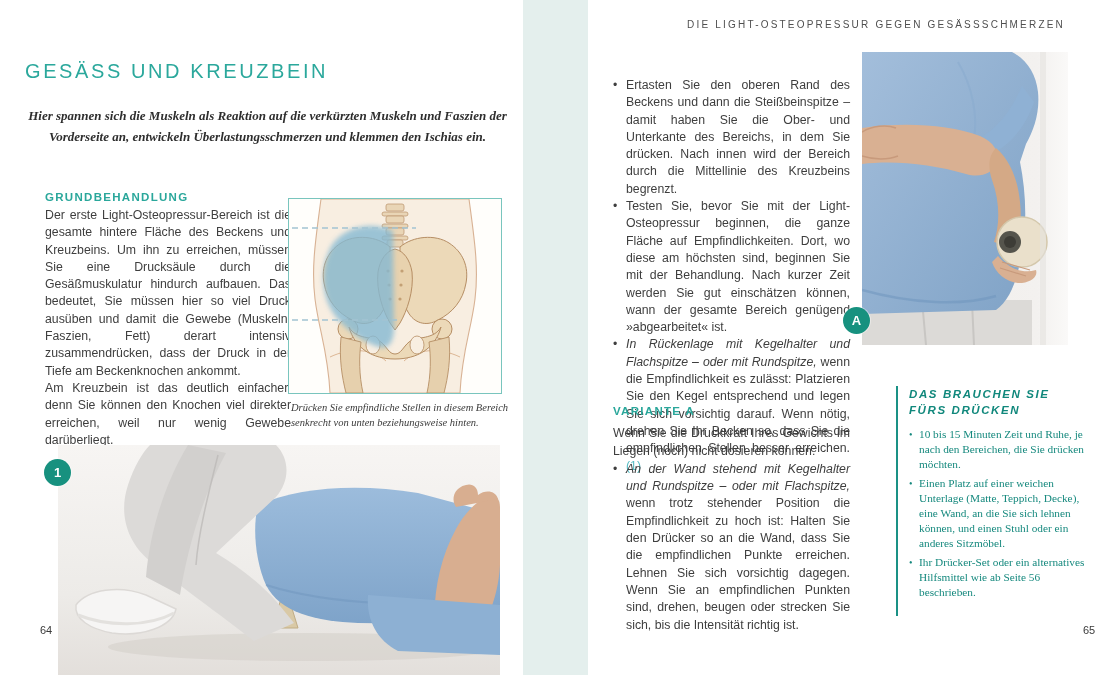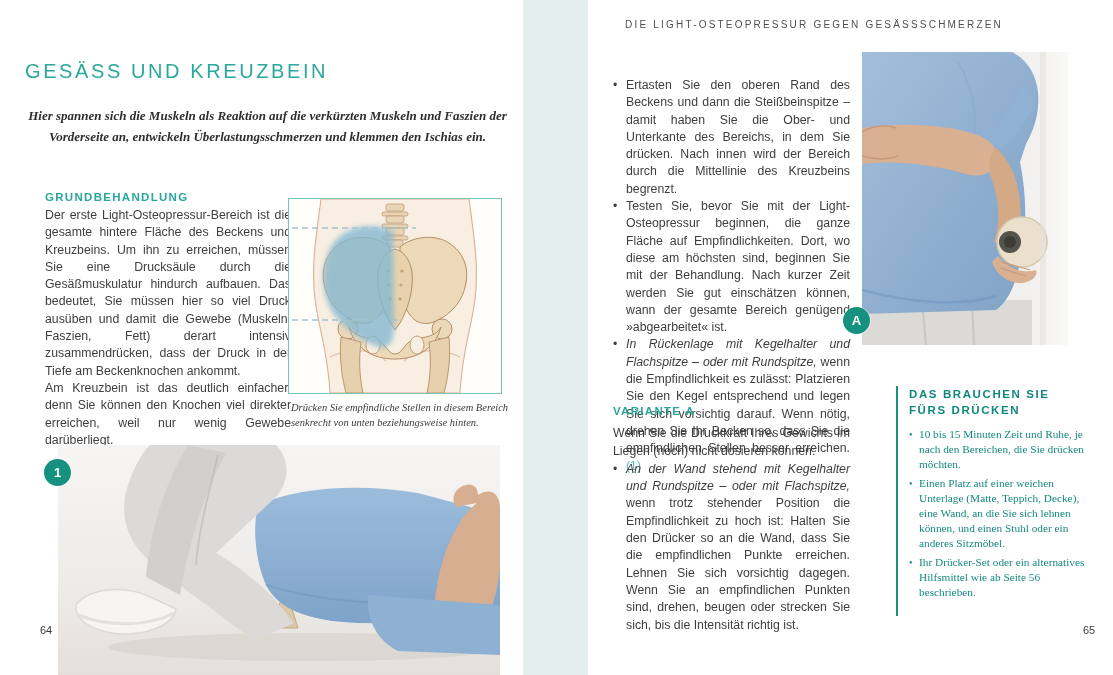--- a/index.html
+++ b/index.html
@@ -32,39 +32,39 @@
 
   .badge{width:27px;height:27px;border-radius:50%;background:#17917f;color:#ffffff;
          font-weight:bold;font-size:13px;display:flex;align-items:center;justify-content:center;
          box-shadow:0 0 0 1px rgba(255,255,255,.4);}
   #lp-badge{left:44px;top:459px;}
   #photo-left{left:58px;top:445px;width:442px;height:230px;overflow:hidden;}
   .pagenum{font-size:11px;color:#3a3a3a;}
   #pn-left{left:40px;top:624px;}
 
   
-  #rp-header{left:563px;top:19px;width:502px;text-align:center;font-size:10px;
+  #rp-header{left:563px;top:19px;width:502px;text-align:right;font-size:10px;
              letter-spacing:2.2px;color:#4f4f4f;}
   .rp-text{font-size:12.3px;line-height:17.3px;text-align:justify;hyphens:auto;-webkit-hyphens:auto;}
   #rp-main{left:613px;top:40px;width:237px;margin-top:37px;}
   ul.blts{list-style:none;margin:0;padding:0;}
   ul.blts>li{position:relative;padding-left:13px;}
   ul.blts>li::before{content:"\2022";position:absolute;left:0;top:0;}
   .it{font-style:italic;}
   .ref{color:#56bcc4;}
 
   #rp-variante{left:613px;top:403px;width:237px;}
   #rp-variante .section-h{margin:0 0 5px 0;}
   #rp-var-intro{margin:0 0 1px 0;}
 
   #photo-right{left:862px;top:52px;width:206px;height:293px;overflow:hidden;}
   #rp-badge{left:843px;top:307px;}
 
   #info-box{left:896px;top:386px;width:182px;border-left:2px solid #1a9185;padding-left:11px;}
-  .box-h{color:#11887c;font-weight:bold;font-size:11.5px;letter-spacing:1.6px;line-height:16px;}
+  .box-h{color:#11887c;font-weight:bold;font-size:11.5px;letter-spacing:1.6px;line-height:16px;font-style:italic;}
   ul.box-list{list-style:none;margin:9px 0 16px 0;padding:0;
               font-family:"Liberation Serif",serif;font-size:11.3px;line-height:15.2px;color:#16897e;}
   ul.box-list>li{position:relative;padding-left:10px;margin-bottom:3px;}
   ul.box-list>li::before{content:"\2022";position:absolute;left:0;top:0;font-size:10px;}
   #pn-right{left:1046px;top:624px;padding-left:37px;}
 </style>
 </head>
 <body>
 
 <div id="spread">

